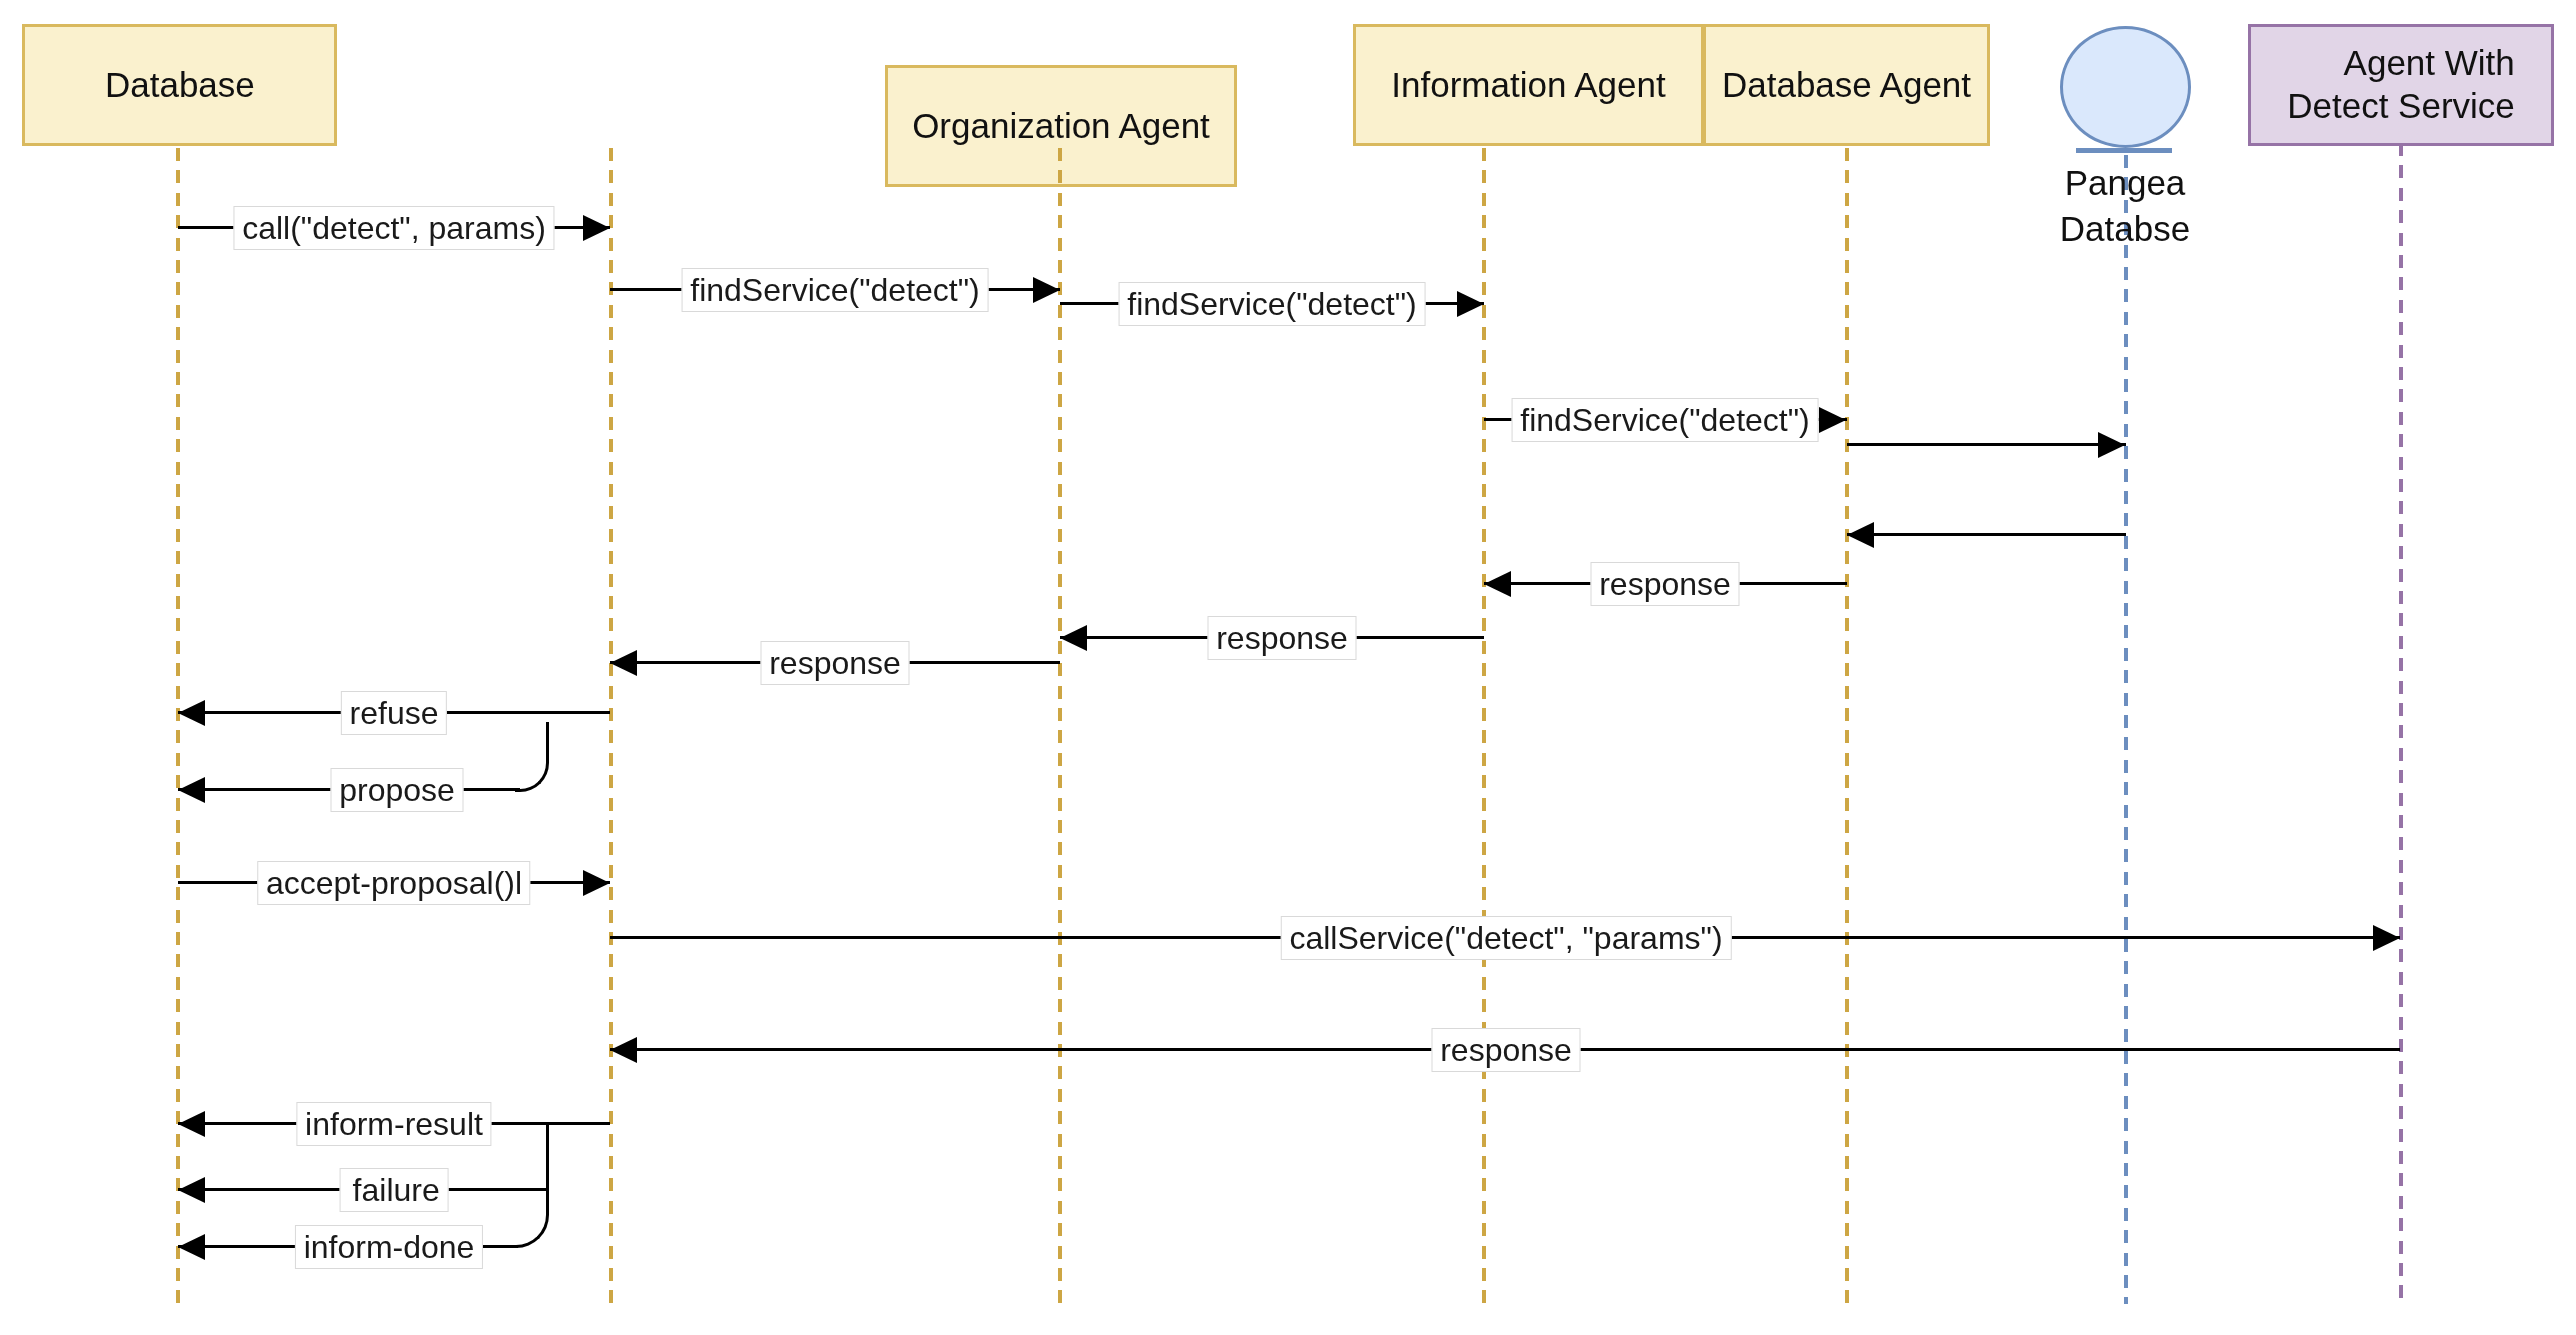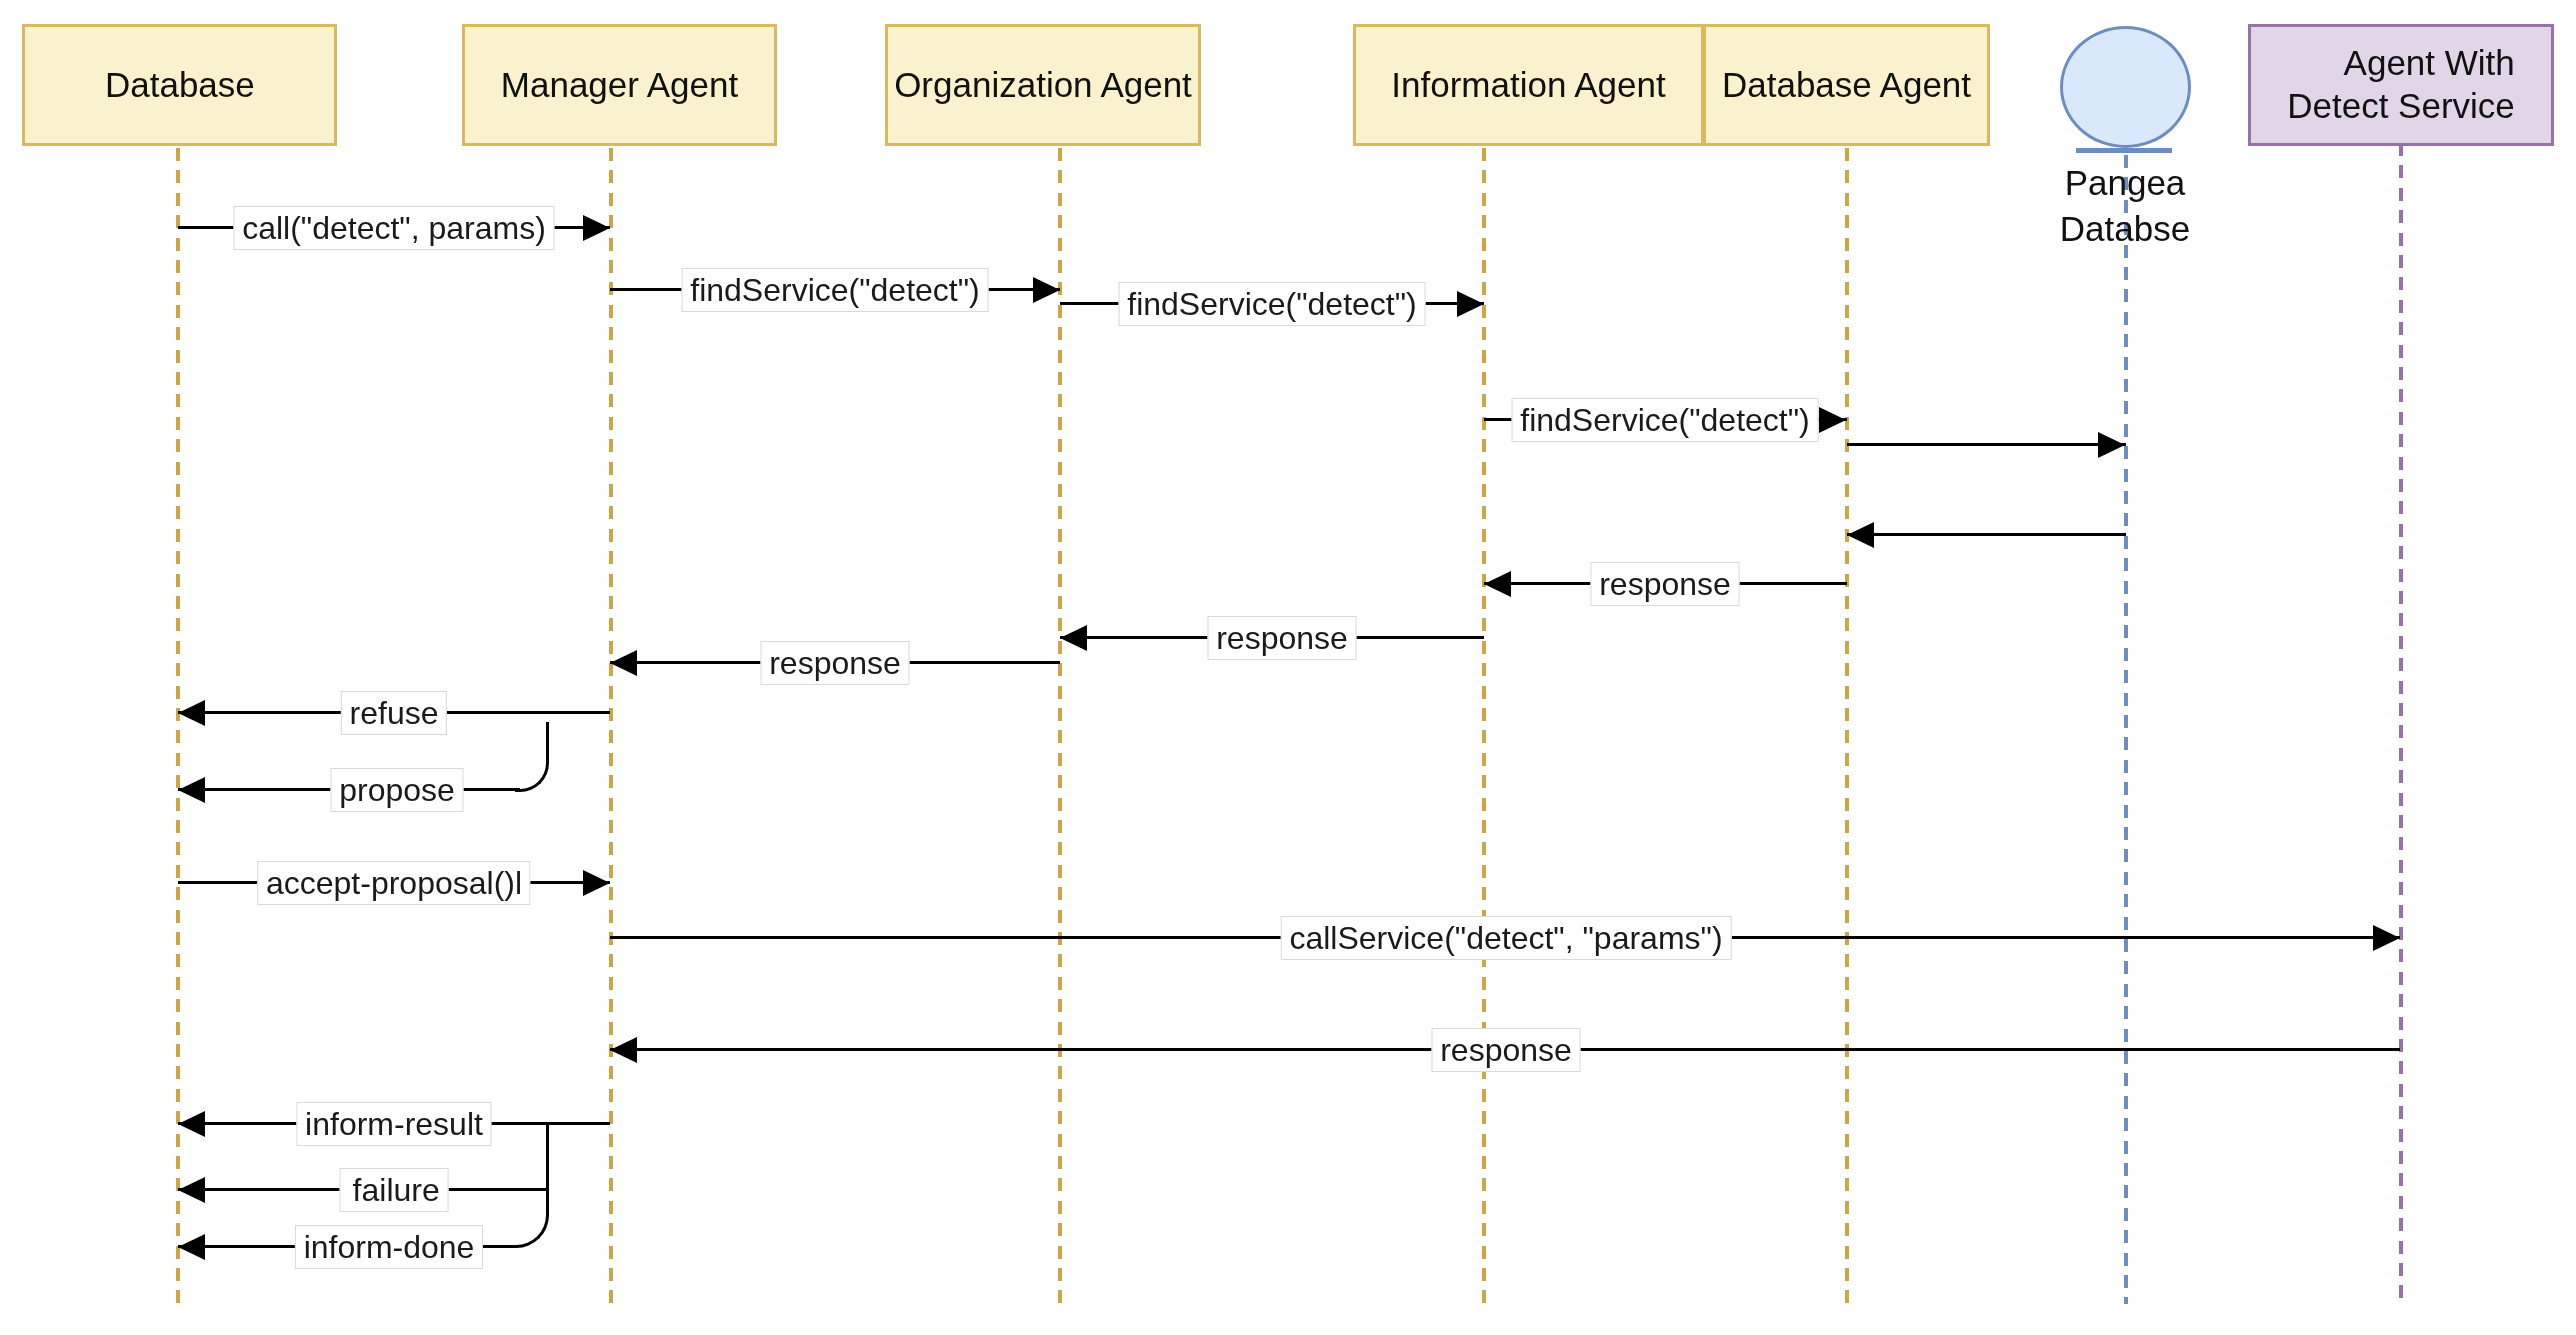--- a/index.html
+++ b/index.html
@@ -46,22 +46,21 @@
     position:absolute;box-sizing:border-box;z-index:1;
     border-right:3.4px solid #000;border-bottom:3.4px solid #000;
   }
 </style>
 </head>
 <body>
 
 <div class="canvas">
 
   <div class="participant p-yellow" style="left:22.4px;width:315px;">Database</div>
-  <div class="participant p-yellow" style="left:462px;width:315px;">Manager Agent</div>
-  <div class="participant p-yellow" style="left:885px;width:316px;">Organization Agent</div>
+  <div class="participant p-yellow" style="left:885px;width:352px;margin-top:41px;">Organization Agent</div>
   <div class="participant p-yellow" style="left:1327px;width:351px;margin-left:26px;">Information Agent</div>
   <div class="participant p-yellow" style="left:1703px;width:287px;">Database Agent</div>
 
   <div class="entity-circle" style="left:2060px;top:26px;width:131px;height:122px;"></div>
   <div class="entity-underline" style="left:2076px;top:148px;width:96px;height:5.2px;"></div>
   <div class="entity-label" style="left:2125px;top:160px;">Pangea
 Databse</div>
 
   <div class="participant p-purple" style="left:2248px;width:306px;text-align:right;">Agent With
 Detect Service</div>

